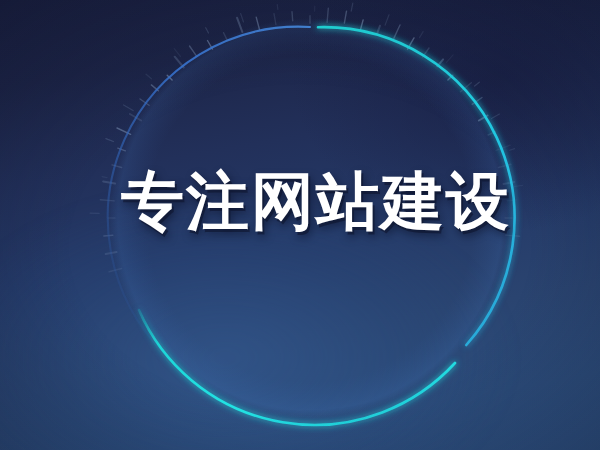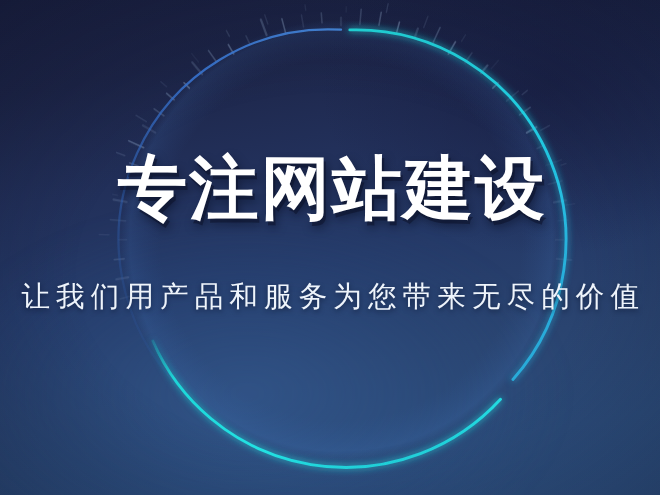--- a/index.html
+++ b/index.html
@@ -87,21 +87,21 @@
   .subline {
     margin: 22px 0 0 0;
     font-size: 26px;
     font-weight: 400;
     color: #eef4fb;
     letter-spacing: 5.5px;
     white-space: nowrap;
     text-shadow: 0 2px 5px rgba(8,14,36,0.55);
   }
   .sub-shift { position: relative; left: 3px; }
-  .head-shift { position: relative; top: -24px; left: 2px; }
+  .head-shift { position: relative; top: -24px; left: 16px; }
 </style>
 </head>
 <body>
 
 <div id="banner">
 
   <div class="glow-a"></div>
   <div class="glow-b"></div>
 
   <svg id="ringSvg" viewBox="0 0 600 450" xmlns="http://www.w3.org/2000/svg">
@@ -209,16 +209,15 @@
 
     <path d="M 318 27.2 A 191 191 0 0 1 466.3 345" fill="none" stroke="url(#cyanTop)" stroke-width="2.6" stroke-linecap="round" filter="url(#softGlow)"></path>
 
     <path d="M 139 310 A 191 191 0 0 0 455 363" fill="none" stroke="url(#cyanBottom)" stroke-width="2.6" stroke-linecap="round" filter="url(#softGlow)"></path>
   </svg>
 
   <div class="vignette"></div>
 
   <div class="text-layer">
     <h1 class="headline head-shift">专注网站建设</h1>
-    <p class="subline sub-shift">让我们用产品和服务为您带来无尽的价值</p>
   </div>
 
 </div>
 
 </body></html>

